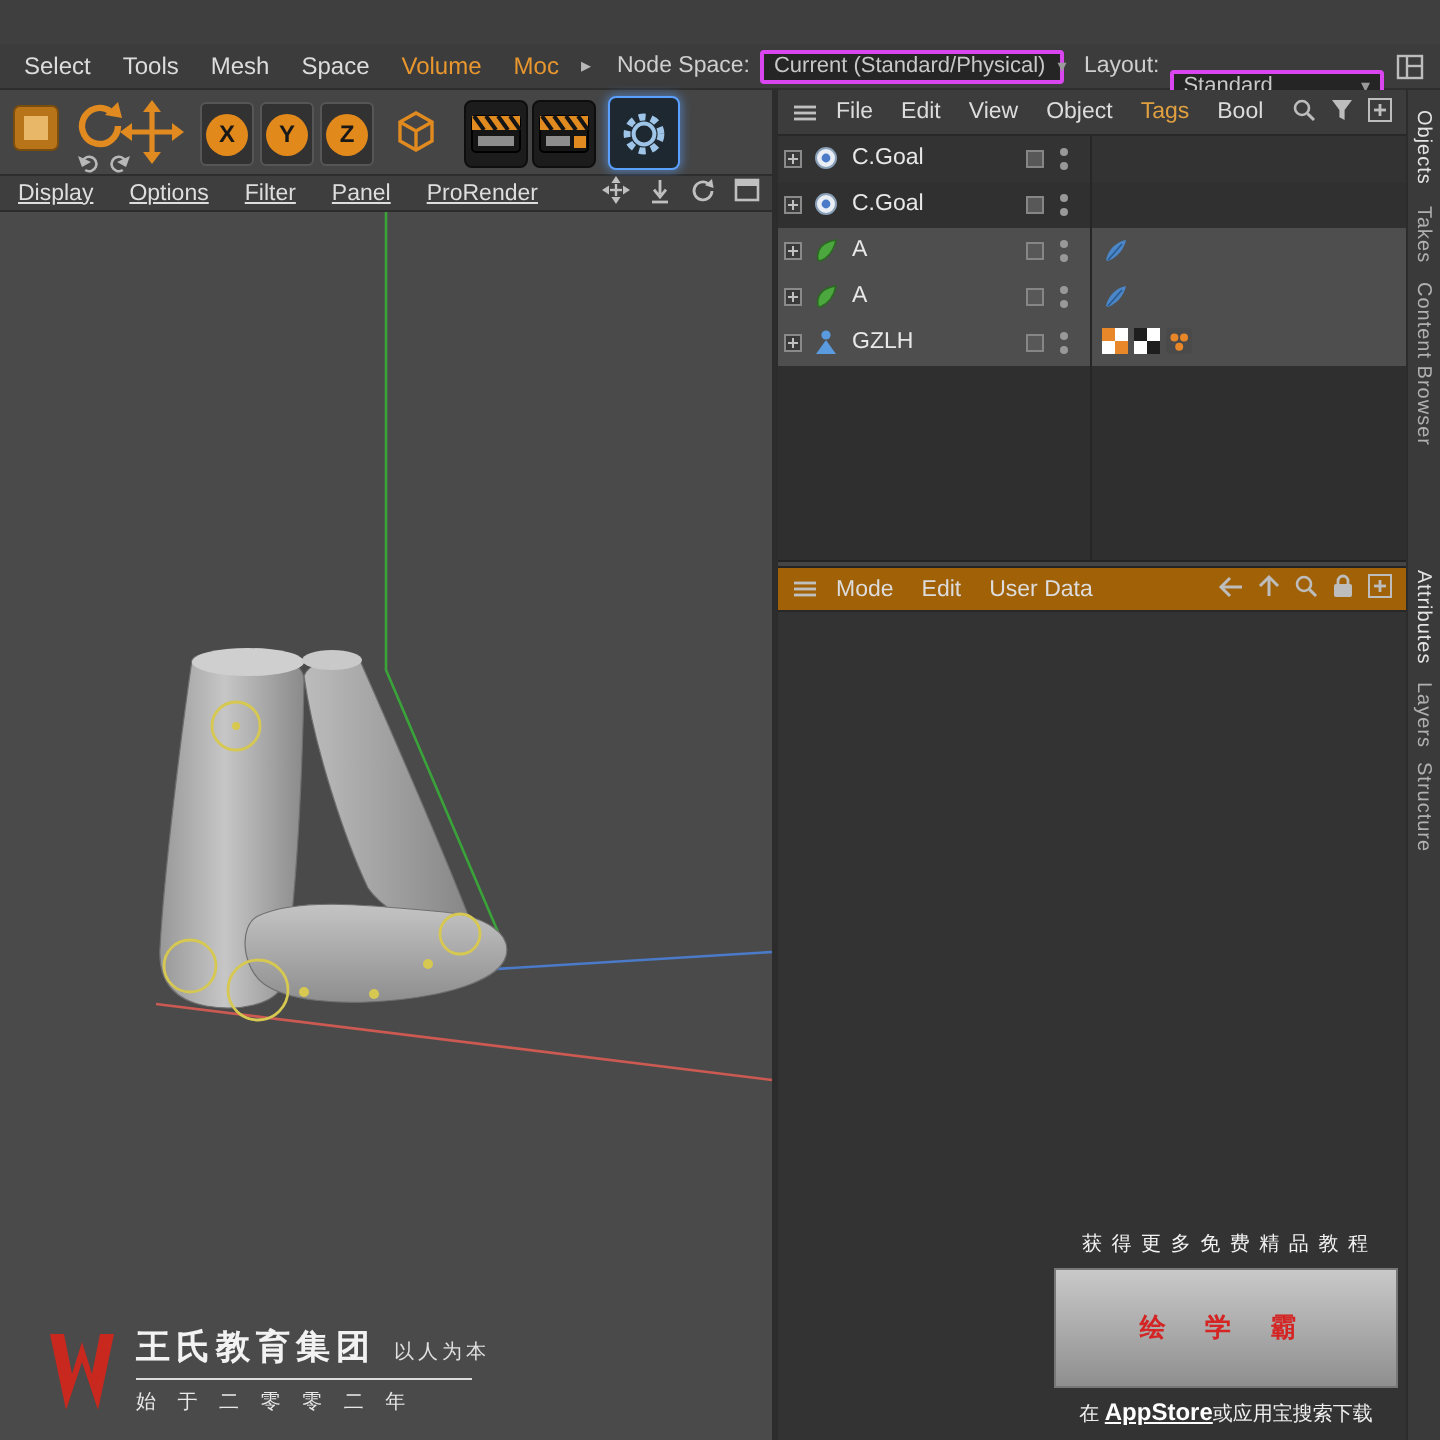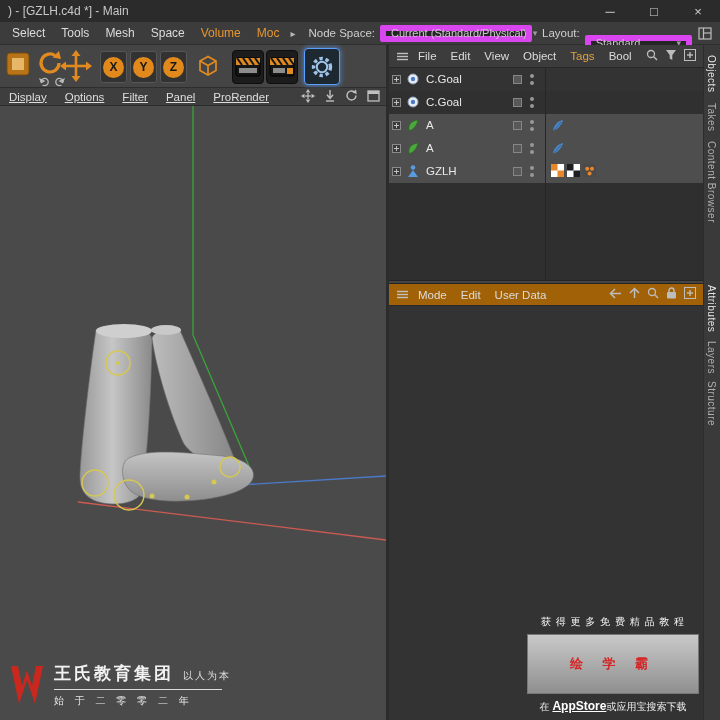--- a/index.html
+++ b/index.html
@@ -11,21 +11,21 @@
 .titlebar .title{padding-left:8px;font-size:12px;white-space:nowrap;}
 .win-controls{margin-left:auto;display:flex;height:100%;}
 .win-btn{width:44px;display:flex;align-items:center;justify-content:center;font-size:13px;color:#d0d0d0;}
 
 
 .menubar{position:absolute;left:0;top:22px;width:720px;height:23px;background:#3c3c3c;border-bottom:1px solid #2e2e2e;display:flex;align-items:center;padding:0 4px;}
 .menu-item{padding:0 8px;color:#dcdcdc;font-size:12px;white-space:nowrap;}
 .menu-item.orange{color:#e8962e;}
 .menu-overflow{color:#b8b8b8;padding:0 3px;font-size:10px;}
 .mb-label{padding:0 5px 0 10px;color:#cfcfcf;font-size:11.5px;white-space:nowrap;}
-.dropdown{height:17px;background:#252525;border:6px solid #d946ef;border-radius:2px;display:flex;align-items:center;padding:0 5px;font-size:11px;color:#c8c8c8;white-space:nowrap;}
+.dropdown{height:17px;background:#252525;border:2px solid #d946ef;border-radius:2px;display:flex;align-items:center;padding:0 5px;font-size:11px;color:#c8c8c8;white-space:nowrap;}
 .dropdown .caret{margin-left:6px;font-size:9px;color:#9a9a9a;}
 .dd-node{width:152px;justify-content:space-between;}
 .dd-layout{width:146px;justify-content:space-between;margin-top:20px;}
 .mb-spacer{flex:1;}
 .mb-gridicon{margin:0 4px 0 6px;display:flex;}
 
 
 .toolbar{position:absolute;left:0;top:45px;width:386px;height:43px;background:#454545;border-bottom:1px solid #2d2d2d;}
 .tbi{position:absolute;display:flex;align-items:center;justify-content:center;}
 .axis-btn{position:absolute;top:6px;width:27px;height:32px;background:#323232;border:1px solid #565656;border-radius:3px;display:flex;align-items:center;justify-content:center;}
@@ -37,21 +37,21 @@
 .vp-menu{position:absolute;left:0;top:88px;width:386px;height:18px;background:#3e3e3e;border-bottom:1px solid #2c2c2c;display:flex;align-items:center;font-size:11.5px;}
 .vp-item{padding:0 9px;color:#dedede;white-space:nowrap;text-decoration:underline;}
 .vp-icons{margin-left:auto;display:flex;gap:9px;padding-right:6px;align-items:center;}
 
 
 .viewport{position:absolute;left:0;top:106px;width:386px;height:614px;background:#4a4a4a;overflow:hidden;}
 .scene{position:absolute;left:0;top:0;}
 .gutter-v{position:absolute;left:386px;top:45px;width:3px;height:675px;background:#2c2c2c;}
 
 
-.wm-left{position:absolute;left:10px;bottom:12px;display:flex;gap:10px;align-items:center;}
+.wm-left{position:absolute;left:24px;bottom:12px;display:flex;gap:10px;align-items:flex-end;}
 .wm-left-text{display:flex;flex-direction:column;}
 .wm-brand-row{display:flex;align-items:baseline;gap:9px;}
 .wm-brand{font-size:17px;font-weight:bold;color:#f2f2f2;letter-spacing:3px;white-space:nowrap;}
 .wm-slogan{font-size:10px;color:#e0e0e0;letter-spacing:2px;white-space:nowrap;}
 .wm-line{height:1px;background:#dcdcdc;margin:4px 0 4px 0;width:168px;}
 .wm-since{font-size:10px;color:#e8e8e8;letter-spacing:4px;white-space:nowrap;}
 
 
 .right-col{position:absolute;left:389px;top:45px;width:314px;height:675px;background:#2f2f2f;}
 .om-header{position:absolute;top:0;left:0;right:0;height:23px;background:#3c3c3c;border-bottom:1px solid #282828;display:flex;align-items:center;padding:0 5px;}
@@ -86,28 +86,20 @@
 
 .tabstrip{position:absolute;left:703px;top:45px;width:17px;height:675px;background:#3a3a3a;border-left:1px solid #2c2c2c;}
 .vtab{position:absolute;left:2px;writing-mode:vertical-rl;font-size:10px;color:#b0b0b0;letter-spacing:.5px;white-space:nowrap;}
 .vtab.active{color:#e4e4e4;}
 </style>
 </head>
 <body>
 
 <div class="app">
 
-  <div class="titlebar">
-    <span class="title">) - [GZLH.c4d *] - Main</span>
-    <div class="win-controls">
-      <span class="win-btn">─</span>
-      <span class="win-btn">□</span>
-      <span class="win-btn">×</span>
-    </div>
-  </div>
 
   <div class="menubar">
     <span class="menu-item">Select</span>
     <span class="menu-item">Tools</span>
     <span class="menu-item">Mesh</span>
     <span class="menu-item">Space</span>
     <span class="menu-item orange">Volume</span>
     <span class="menu-item orange">Moc</span>
     <span class="menu-overflow">▸</span>
     <span class="mb-label">Node Space:</span>

